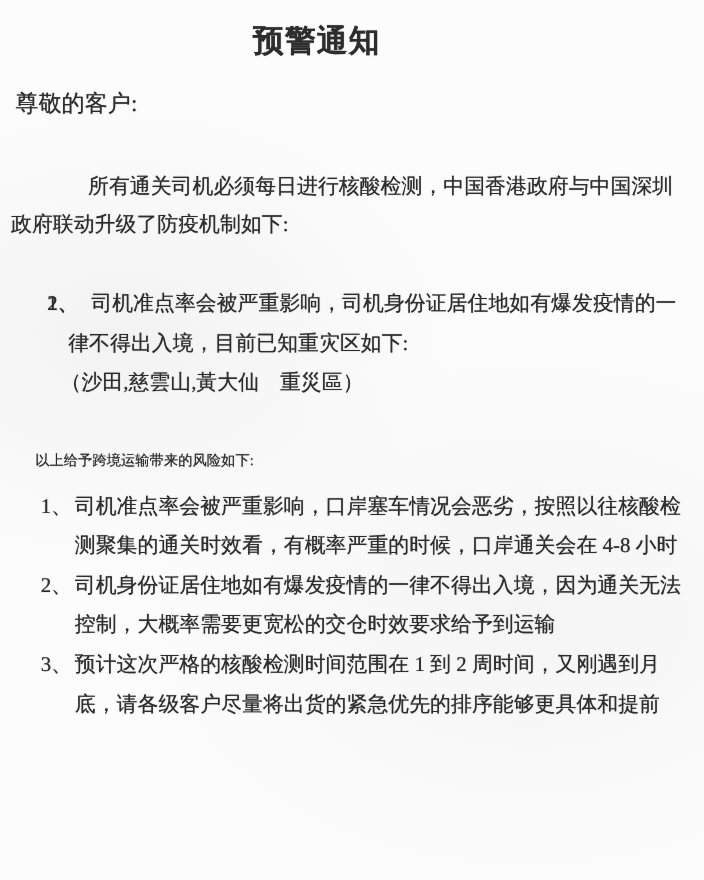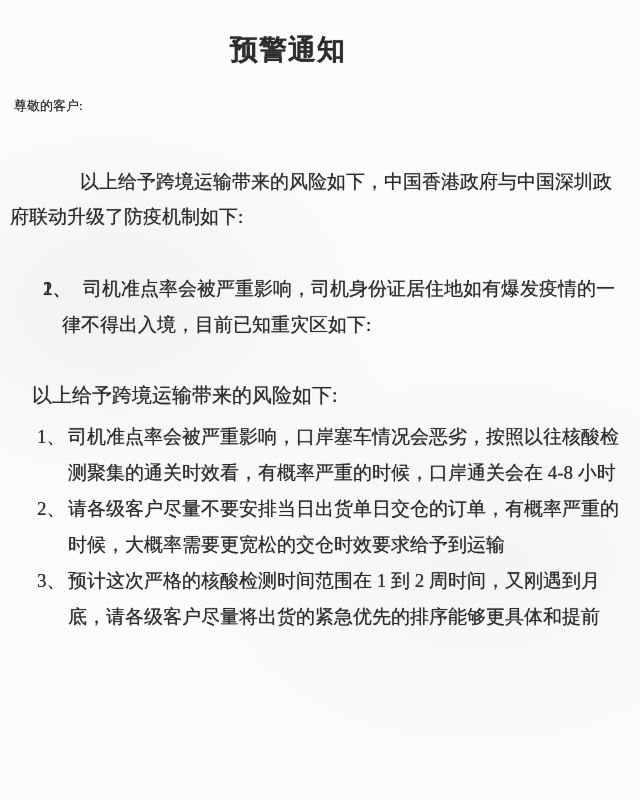--- a/index.html
+++ b/index.html
@@ -17,30 +17,30 @@
       radial-gradient(ellipse 500px 340px at 75% 70%, rgba(228,228,228,0.30), rgba(255,255,255,0) 72%),
       #fcfcfc;
     font-family: "Liberation Serif", "DejaVu Serif", serif;
     color: #2d2d2d;
   }
   .scan-text {
     text-shadow: 0 0 0.8px rgba(45,45,45,0.75);
   }
   .doc-title {
     margin: 0;
-    padding: 32px 64px 0 0;
+    padding: 20px 64px 0 0;
     text-align: center;
     font-size: 28px;
     line-height: 36px;
     font-weight: bold;
     letter-spacing: 1px;
   }
   .salutation {
     margin: 24px 0 0 14px;
-    font-size: 13px;
+    font-size: 21px;
     line-height: 28px;
   }
   .intro {
     margin: 44px 12px 0 10px;
     text-indent: 70px;
     font-size: 19px;
     line-height: 35px;
   }
   .list {
     margin: 0;
@@ -67,60 +67,61 @@
   .list-risks .li {
     margin-left: 68px;
     text-indent: 0;
     line-height: 36px;
   }
   .list-risks .li .num {
     left: -31px;
   }
   .risk-header {
     margin: 38px 12px 0 32px;
-    font-size: 20px;
+    font-size: 13px;
     line-height: 28px;
   }
 </style>
 </head>
 <body>
 
 <div class="page">
 
   <h1 class="doc-title scan-text">预警通知</h1>
 
   <p class="salutation scan-text">尊敬的客户:</p>
 
-  <p class="intro scan-text">以上给予跨境运输带来的风险如下，中国香港政府与中国深圳政府联动升级了防疫机制如下:</p>
+  <p class="intro scan-text">所有通关司机必须每日进行核酸检测，中国香港政府与中国深圳政府联动升级了防疫机制如下:</p>
 
   <div class="list list-measures">
 
     <div class="li scan-text">
       <span class="num">1、</span>
     </div>
 
     <div class="li scan-text">
       <span class="num">2、</span>
       <span>司机准点率会被严重影响，司机身份证居住地如有爆发疫情的一律不得出入境，目前已知重灾区如下:</span>
+      <div class="note">（沙田,慈雲山,黃大仙　重災區）</div>
     </div>
 
   </div>
 
   <p class="risk-header scan-text">以上给予跨境运输带来的风险如下:</p>
 
   <div class="list list-risks">
 
     <div class="li scan-text">
       <span class="num">1、</span>
       <span>司机准点率会被严重影响，口岸塞车情况会恶劣，按照以往核酸检测聚集的通关时效看，有概率严重的时候，口岸通关会在 4-8 小时</span>
     </div>
 
     <div class="li scan-text">
       <span class="num">2、</span>
-      <span>请各级客户尽量不要安排当日出货单日交仓的订单，有概率严重的时候，大概率需要更宽松的交仓时效要求给予到运输</span>
+      <span>司机身份证居住地如有爆发疫情的一律不得出入境，因为通关无法控制，大概率需要更宽松的交仓时效要求给予到运输</span>
     </div>
 
     <div class="li scan-text">
       <span class="num">3、</span>
       <span>预计这次严格的核酸检测时间范围在 1 到 2 周时间，又刚遇到月底，请各级客户尽量将出货的紧急优先的排序能够更具体和提前</span>
     </div>
 
   </div>
 
 </div>

